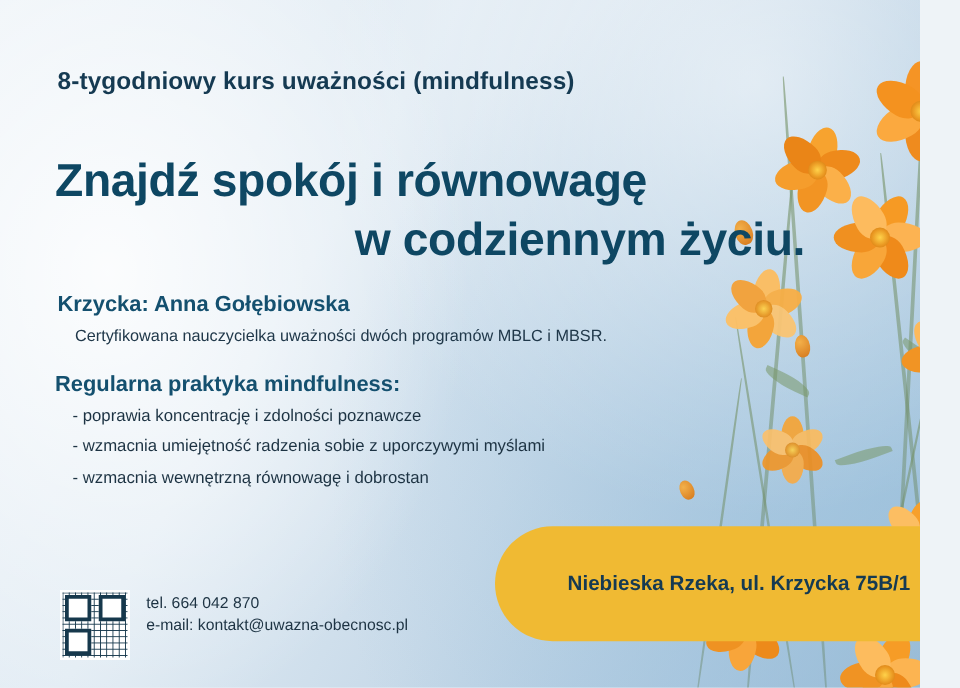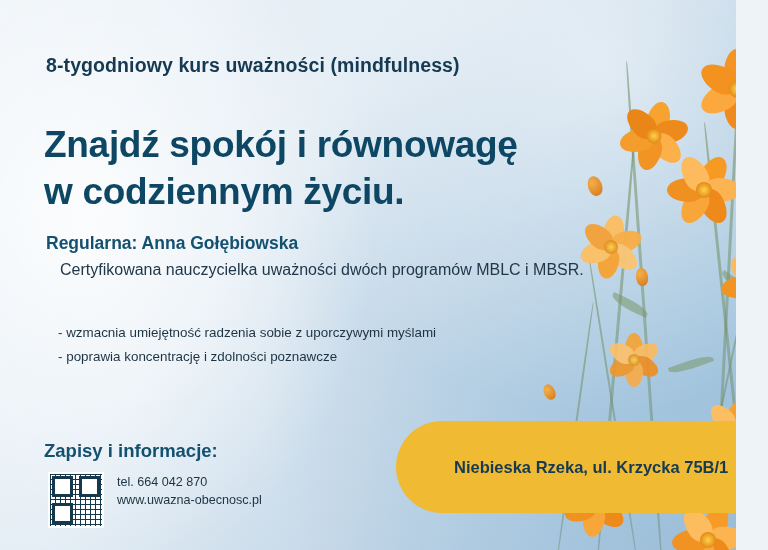--- a/index.html
+++ b/index.html
@@ -98,35 +98,35 @@
     left: 44px;
     top: 104px;
     width: 600px;
     font-size: 37px;
     line-height: 1.28;
     font-weight: 800;
     color: #0e4763;
     letter-spacing: -0.3px;
     margin-top: 17px;
   }
-  .headline .line2 { display: block; }
+  .headline .line2 { display: block; text-align: right; }
 
   .invites {
     position: absolute;
     left: 46px;
     top: 233px;
     font-size: 17.5px;
     font-weight: 700;
     color: #14506f;
   }
   .cert {
     position: absolute;
     left: 60px;
     top: 261px;
-    font-size: 16px;
+    font-size: 13px;
     color: #20384a;
   }
 
   .practice-title {
     position: absolute;
     left: 44px;
     top: 297px;
     font-size: 17.5px;
     font-weight: 700;
     color: #14506f;
@@ -347,41 +347,42 @@
 
   <div class="content">
 
     <div class="kicker">8-tygodniowy kurs uważności (mindfulness)</div>
 
     <div class="headline">
       <span>Znajdź spokój i równowagę</span>
       <span class="line2">w codziennym życiu.</span>
     </div>
 
-    <div class="invites">Regularna: Anna Gołębiowska</div>
+    <div class="invites">Krzycka: Anna Gołębiowska</div>
 
     <div class="cert">Certyfikowana nauczycielka uważności dwóch programów MBLC i MBSR.</div>
 
+    <div class="practice-title">Regularna praktyka mindfulness:</div>
 
     <ul class="bullets">
+      <li>- poprawia koncentrację i zdolności poznawcze</li>
       <li>- wzmacnia umiejętność radzenia sobie z uporczywymi myślami</li>
-      <li>- poprawia koncentrację i zdolności poznawcze</li>
+      <li>- wzmacnia wewnętrzną równowagę i dobrostan</li>
     </ul>
 
-    <div class="signup-title">Zapisy i informacje:</div>
 
     <div class="qr">
       <div class="qr-inner">
         <div class="qr-bl"></div>
       </div>
     </div>
 
     <div class="contact">
       <div>tel. 664 042 870</div>
-      <div>www.uwazna-obecnosc.pl</div>
+      <div>e-mail: kontakt@uwazna-obecnosc.pl</div>
     </div>
 
     <div class="address-pill">
       <span class="addr-text">Niebieska Rzeka, ul. Krzycka 75B/1</span>
     </div>
 
   </div>
 </div>
 
 </body></html>

